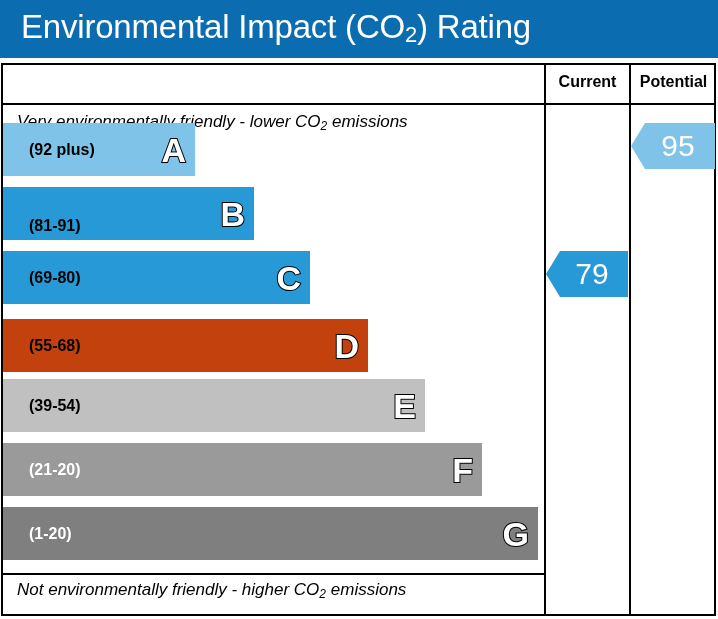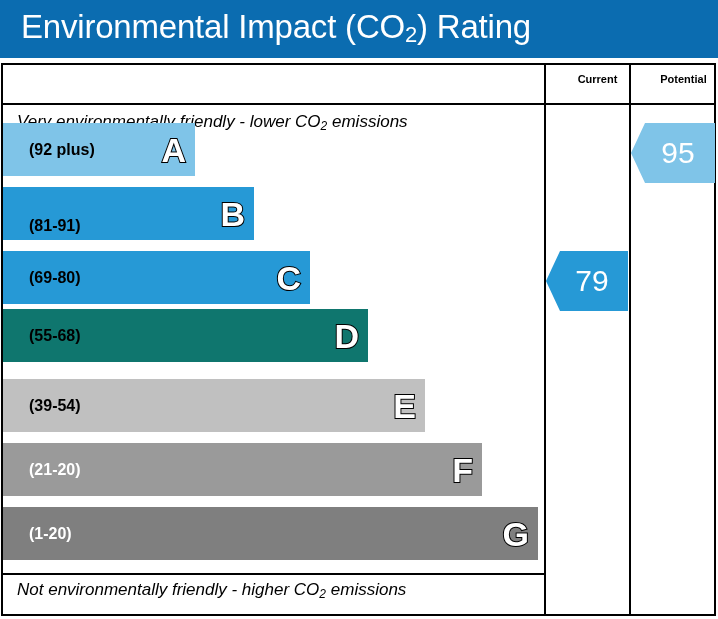--- a/index.html
+++ b/index.html
@@ -76,26 +76,25 @@
     left: 0;
     top: 38px;
     width: 100%;
     height: 2px;
     background: #000000;
   }
 
   .col-header {
     position: absolute;
     top: 8px;
-    font-size: 11px;
+    font-size: 16px;
     font-weight: bold;
     color: #000000;
     text-align: center;
     white-space: nowrap;
-    padding-left: 10px;
   }
   #header-current { left: 543px; width: 83px; }
   #header-potential { left: 628px; width: 85px; }
 
   
   .caption {
     position: absolute;
     left: 14px;
     font-size: 17px;
     font-style: italic;
@@ -153,21 +152,21 @@
     font-weight: bold;
     line-height: 1;
     color: #ffffff;
     -webkit-text-stroke: 2px #000000;
     paint-order: stroke fill;
   }
 
   
   .rating-arrow {
     position: absolute;
-    height: 60px;
+    height: 46px;
     box-sizing: border-box;
     clip-path: polygon(14px 0, 100% 0, 100% 100%, 14px 100%, 0 50%);
     display: flex;
     align-items: center;
     justify-content: center;
   }
   .rating-arrow span {
     font-size: 30px;
     color: #ffffff;
     padding-left: 10px;
@@ -202,21 +201,21 @@
         <span class="band-letter">A</span>
       </div>
       <div class="band" style="top: 122px; width: 251px; background: rgb(38, 153, 214);">
         <span class="band-range" style="color: rgb(0, 0, 0); margin-top: 12px;">(81-91)</span>
         <span class="band-letter">B</span>
       </div>
       <div class="band" style="top: 186px; width: 307px; background: rgb(38, 153, 214);">
         <span class="band-range" style="color: rgb(0, 0, 0);">(69-80)</span>
         <span class="band-letter">C</span>
       </div>
-      <div class="band" style="top: 244px; width: 365px; background: #0f766e;">
+      <div class="band" style="top: 254px; width: 365px; background: #c2410c;">
         <span class="band-range" style="color: rgb(0, 0, 0);">(55-68)</span>
         <span class="band-letter">D</span>
       </div>
       <div class="band" style="top: 314px; width: 422px; background: rgb(192, 192, 192);">
         <span class="band-range" style="color: rgb(0, 0, 0);">(39-54)</span>
         <span class="band-letter">E</span>
       </div>
       <div class="band" style="top: 378px; width: 479px; background: rgb(154, 154, 154);">
         <span class="band-range" style="color: rgb(255, 255, 255);">(21-20)</span>
         <span class="band-letter">F</span>

